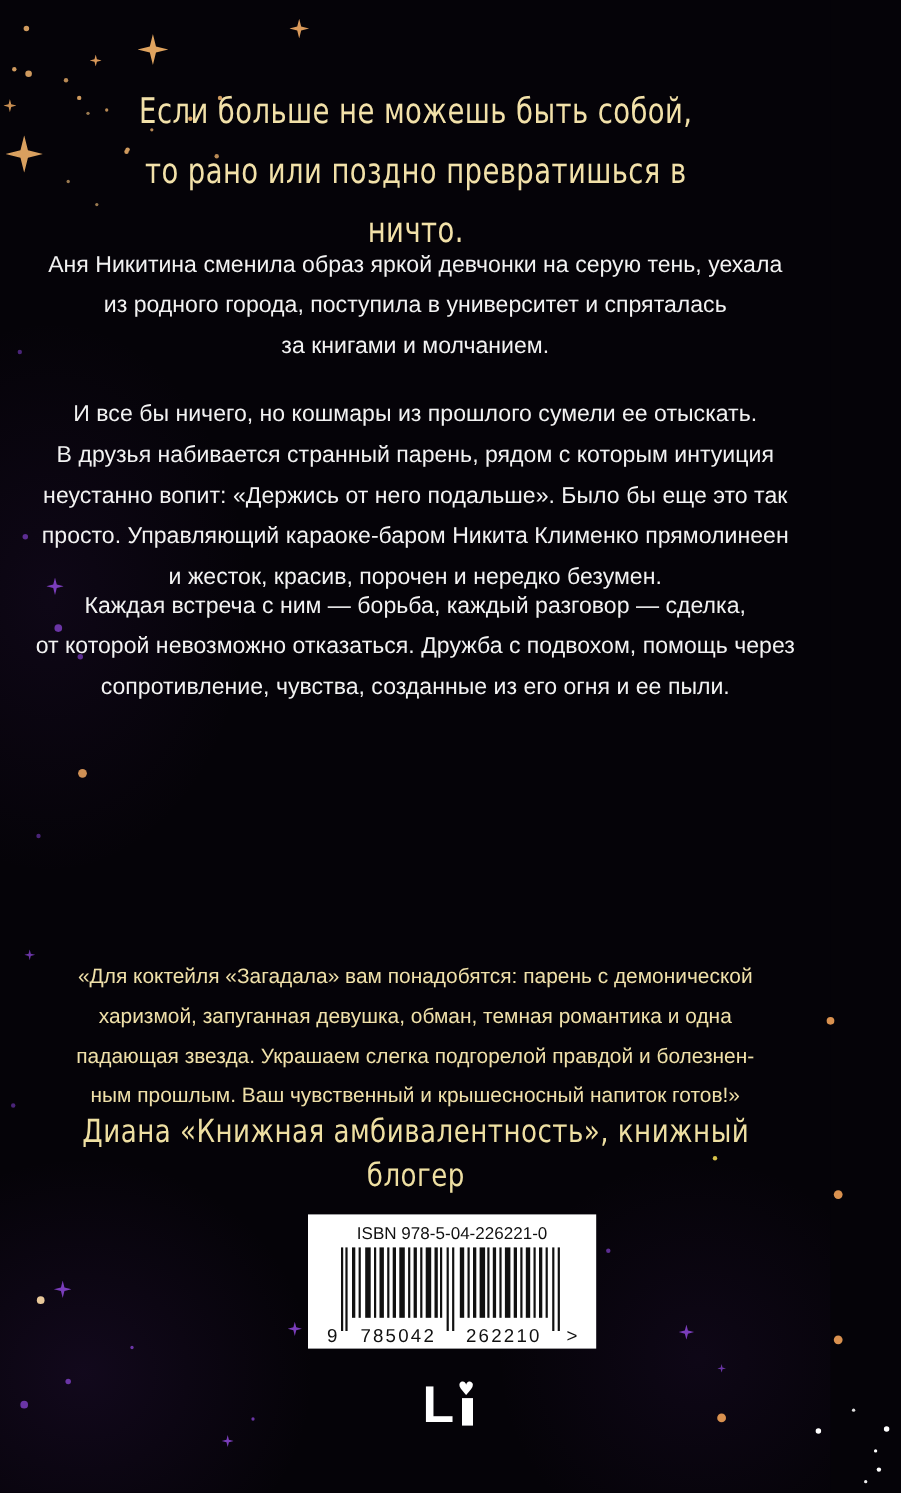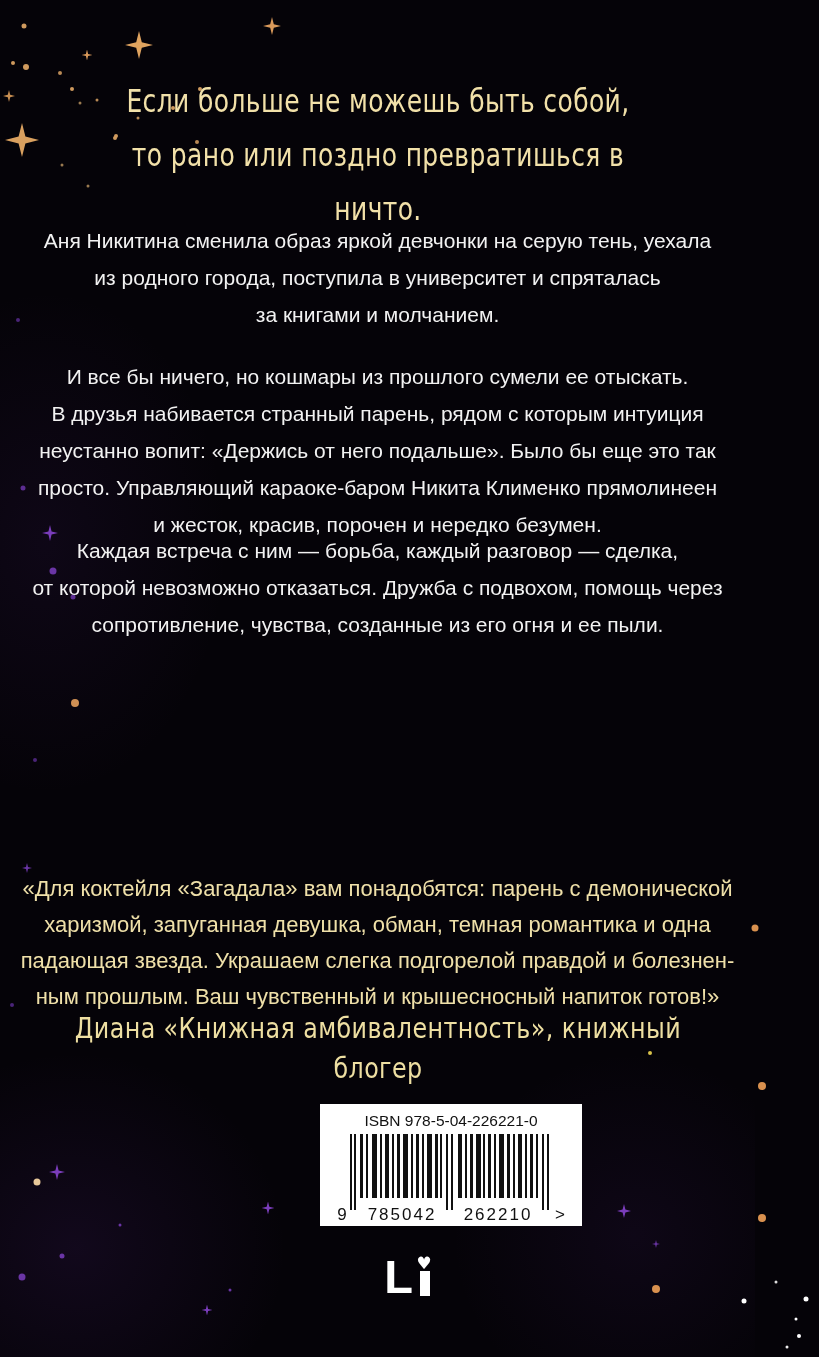--- a/index.html
+++ b/index.html
@@ -28,30 +28,29 @@
   .tagline{
     top:74px;color:#f2e1a9;font-size:32px;line-height:54px;font-weight:400;
     transform:translateX(-50%) scaleX(.78);letter-spacing:.5px;
     font-family:"DejaVu Sans",sans-serif;
   }
   .para{color:#f2f2f2;font-size:21px;line-height:37px;font-weight:400;}
   .p1{top:222px;}
   .p2{top:346px;margin-top:12px;}
   .p3{top:532px;}
   .p4{top:654px;}
-  .review{top:871px;color:#efe0a9;font-size:22px;line-height:36px;}
+  .review{top:871px;color:#efe0a9;font-size:19px;line-height:36px;}
   .attribution{
     top:1008px;color:#eedfa2;font-size:29px;line-height:40px;
     transform:translateX(-50%) scaleX(.82);letter-spacing:.5px;
     font-family:"DejaVu Sans",sans-serif;
   }
   .barcode-panel{
     position:absolute;left:280px;top:1104px;width:262px;height:122px;
     background:#ffffff;
-    margin-left:40px;
   }
   .logo{
     position:absolute;left:0;top:1248px;width:819px;height:56px;
     display:flex;align-items:center;justify-content:center;
     color:#ffffff;font-weight:bold;font-size:47px;letter-spacing:2px;
     font-family:"Liberation Sans",sans-serif;
   }
   .logo-i{display:inline-flex;flex-direction:column;align-items:center;justify-content:flex-end;
     width:16px;height:40px;margin:0 2px;}
   .logo-heart{font-size:17px;line-height:11px;color:#fff;font-family:"DejaVu Sans",sans-serif;}

